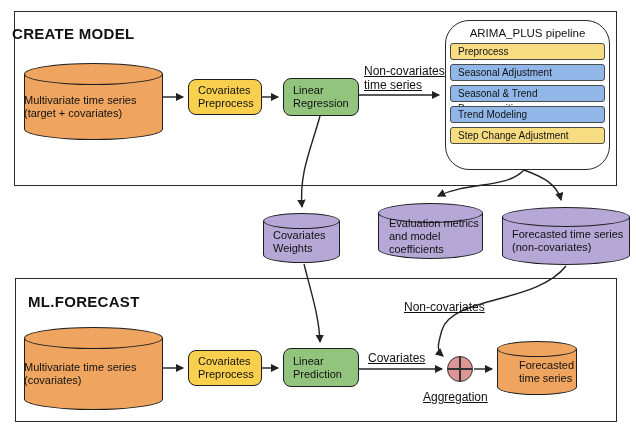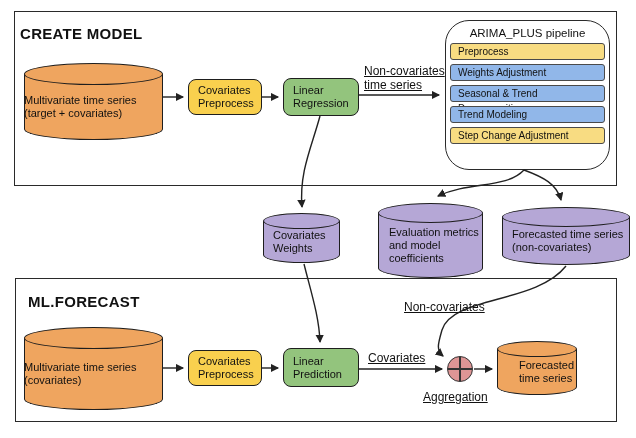--- a/index.html
+++ b/index.html
@@ -73,21 +73,21 @@
   svg.arrows { position:absolute; left:0; top:0; z-index:5; pointer-events:none; }
   svg.arrows path.flow { stroke:var(--arrow); stroke-width:1.4; fill:none; }
   svg.arrows .ah { fill:var(--arrow); }
 </style>
 </head>
 <body>
 
 <div class="canvas">
 
   <div class="section-box" style="left:14px; top:11px; width:603px; height:175px;"></div>
-  <div class="section-title" style="left:20px; top:25px;">CREATE MODEL</div>
+  <div class="section-title" style="left:12px; top:25px;">CREATE MODEL</div>
 
   <div class="cyl orange" style="left:24px; top:63px; width:139px; height:77px; --ry:11px;">
     <div class="tube"></div>
     <span class="cyl-label">Multivariate time series
 (target + covariates)</span>
   </div>
 
   <div class="node yellow" style="left:188px; top:79px; width:74px; height:36px;">
     <span>Covariates
 Preprocess</span>
@@ -98,34 +98,34 @@
 Regression</span>
   </div>
 
   <div class="flow-label" style="left:364px; top:64px; width:90px;">Non-covariates
 time series</div>
 
   <div class="pipeline-box" style="left:445px; top:20px; width:165px; height:150px;">
     <div class="pipeline-title">ARIMA_PLUS pipeline</div>
     <div class="pipe-steps">
         <div class="pipe-step yellow">Preprocess</div>
-        <div class="pipe-step blue">Weights Adjustment</div>
+        <div class="pipe-step blue">Seasonal Adjustment</div>
         <div class="pipe-step blue">Seasonal &amp; Trend Decomposition</div>
         <div class="pipe-step blue">Trend Modeling</div>
         <div class="pipe-step yellow">Step Change Adjustment</div>
       </div>
   </div>
 
   <div class="cyl purple" style="left:263px; top:213px; width:77px; height:50px; --ry:8px;">
     <div class="tube"></div>
     <span class="cyl-label" style="padding-left:10px;">Covariates
 Weights</span>
   </div>
 
-  <div class="cyl purple" style="left:378px; top:203px; width:105px; height:75px; --ry:10px;">
+  <div class="cyl purple" style="left:378px; top:203px; width:105px; height:56px; --ry:10px;">
     <div class="tube"></div>
     <span class="cyl-label" style="padding-left:11px;">Evaluation metrics
 and model
 coefficients</span>
   </div>
 
   <div class="cyl purple" style="left:502px; top:207px; width:128px; height:58px; --ry:10px;">
     <div class="tube"></div>
     <span class="cyl-label" style="padding-left:10px;">Forecasted time series
 (non-covariates)</span>

